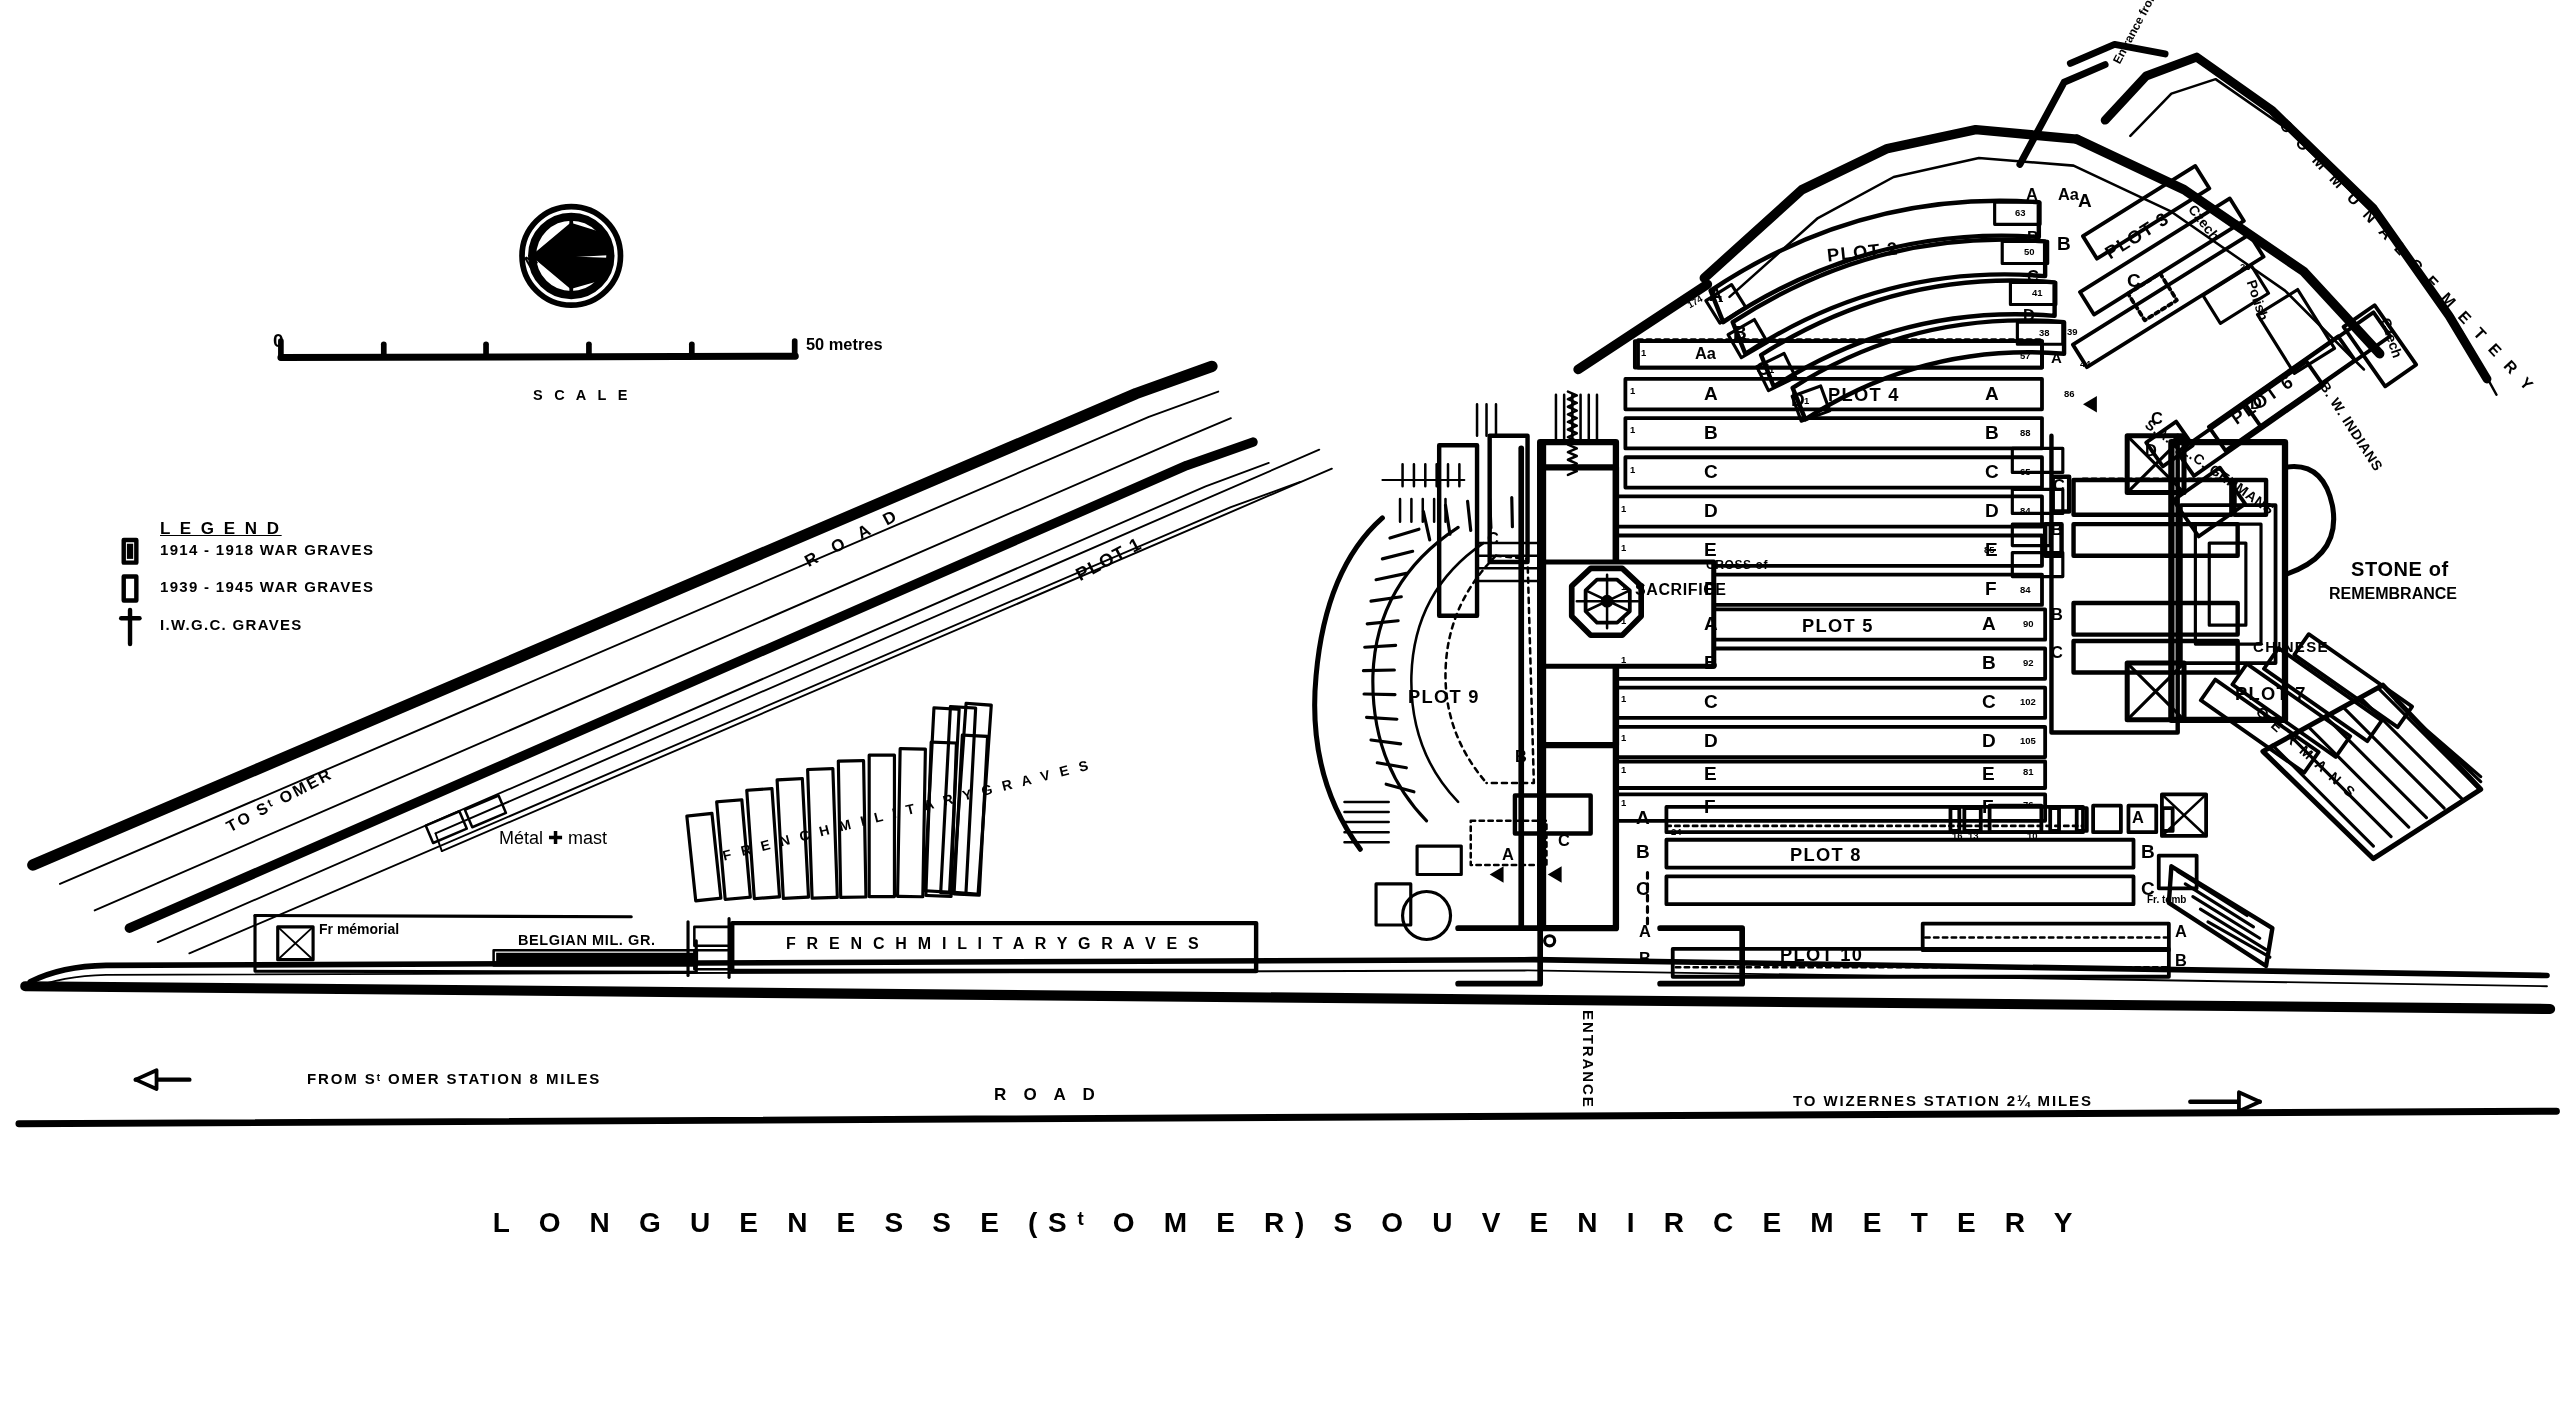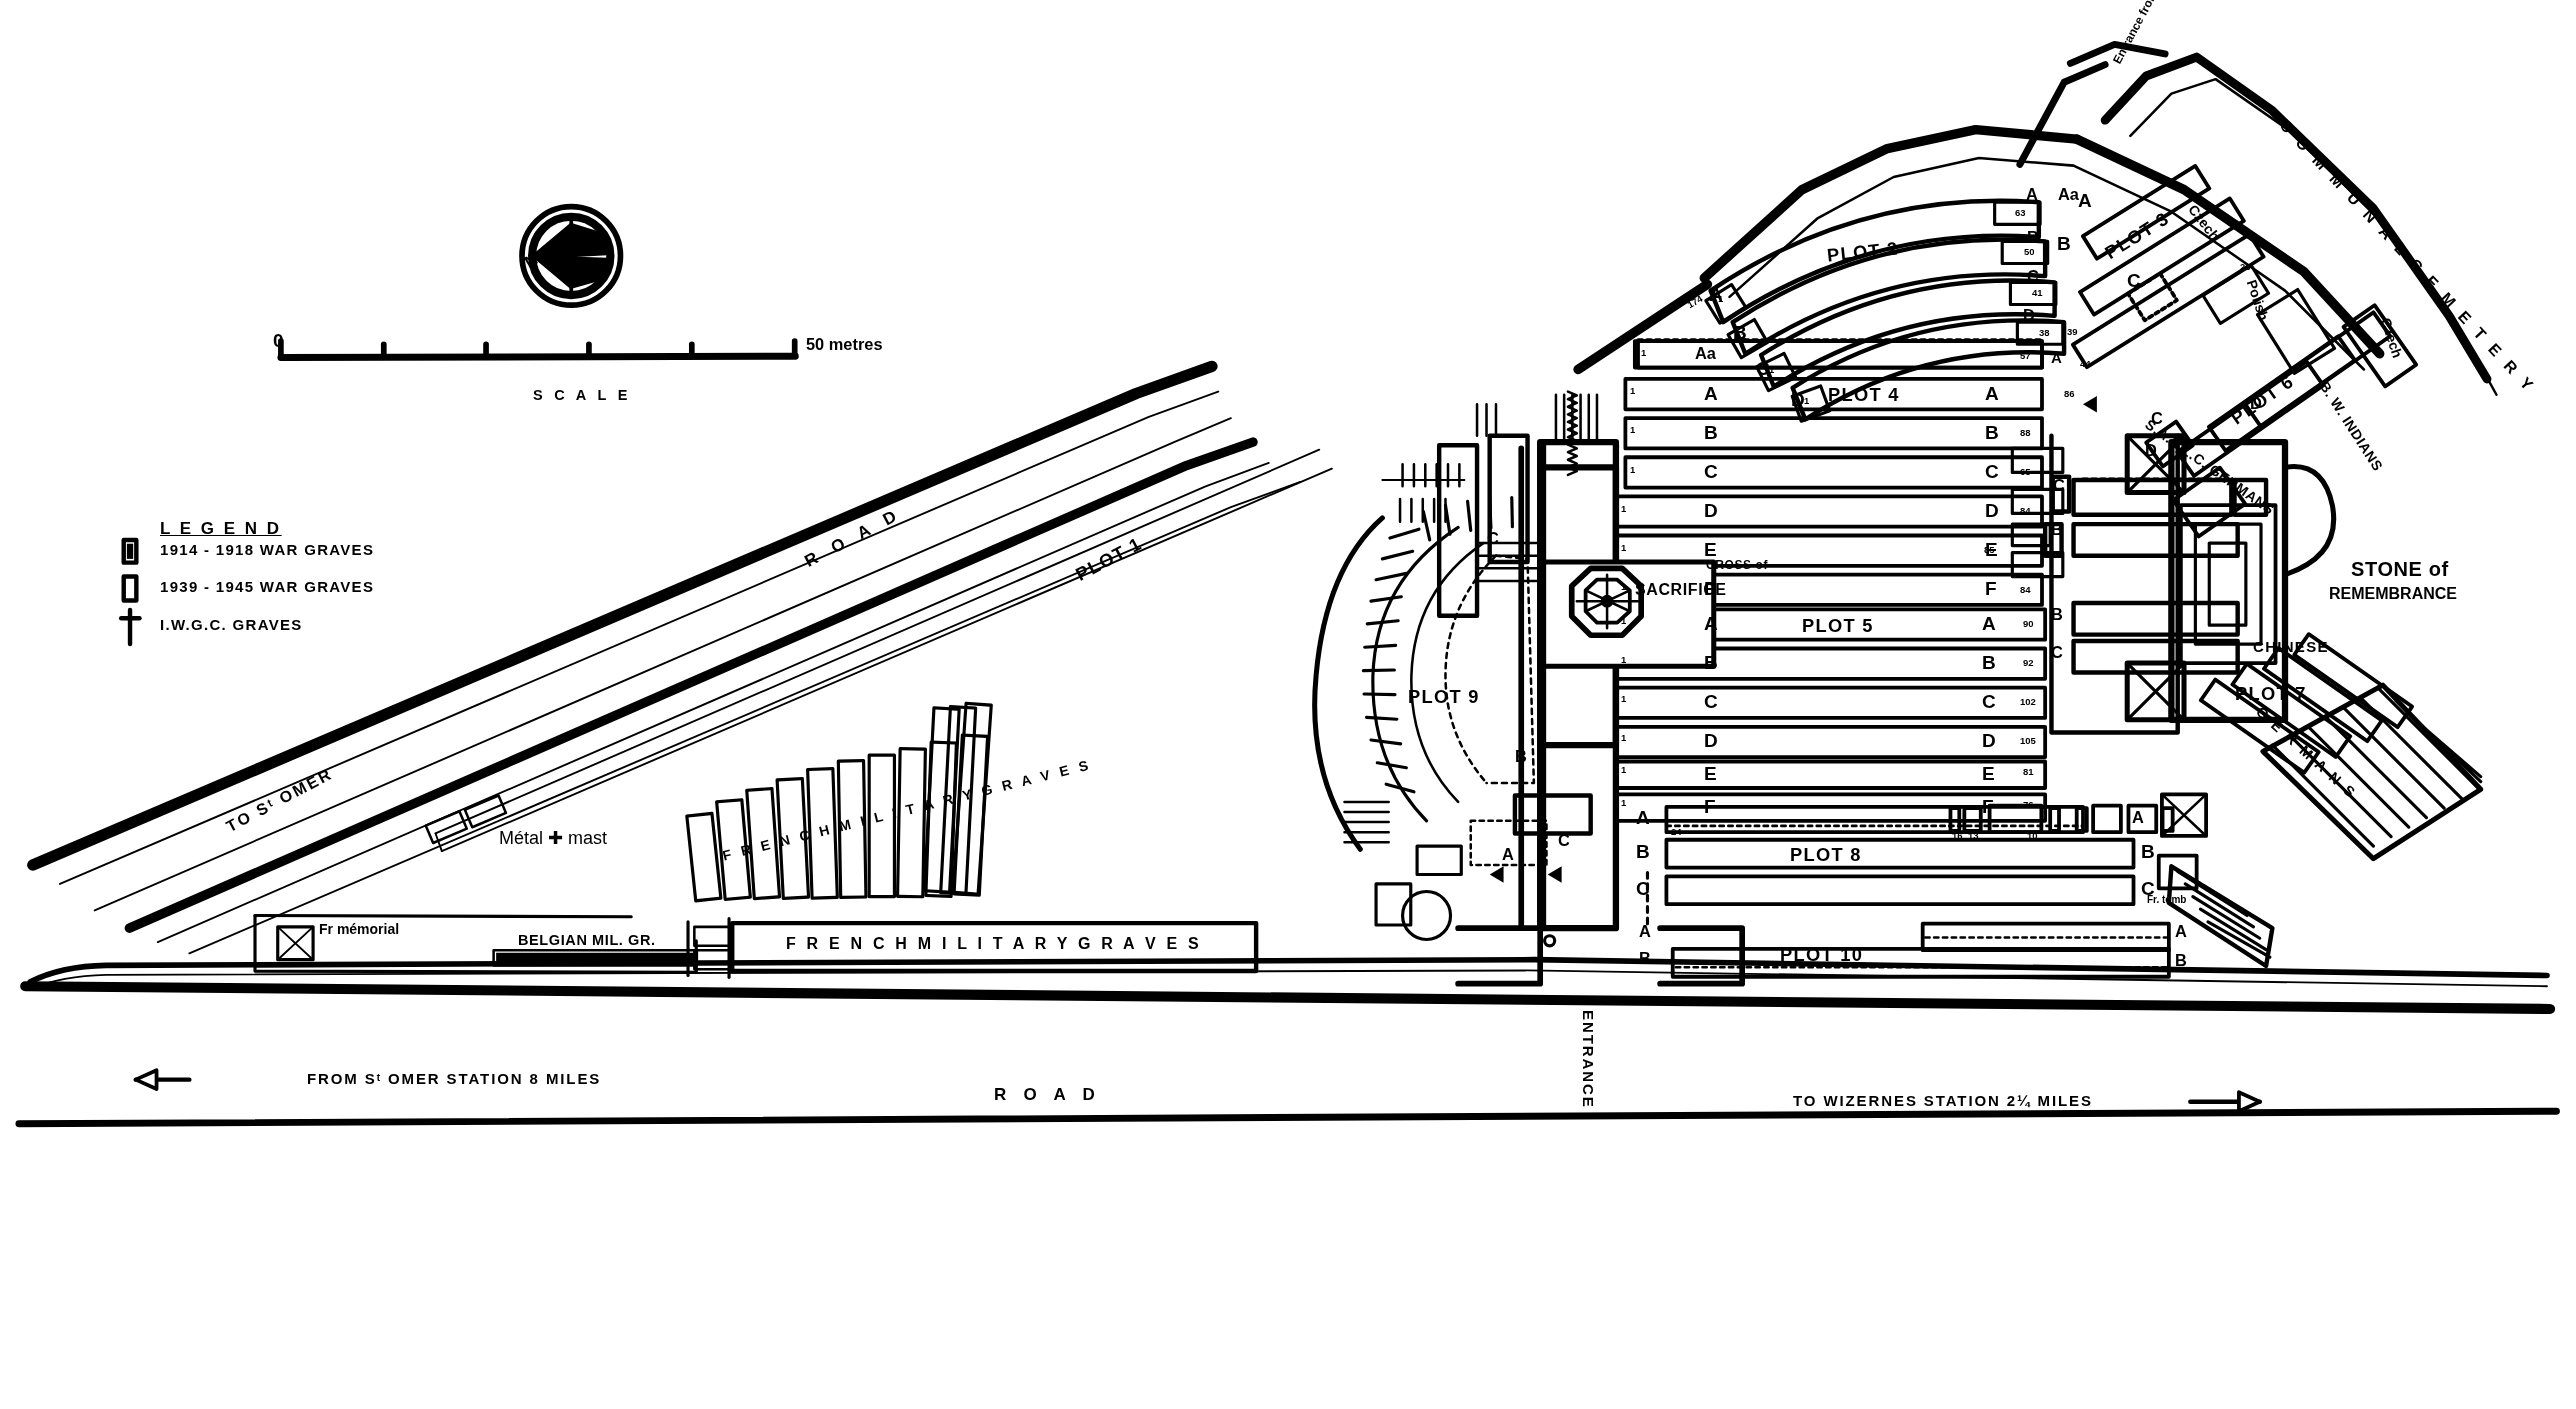--- a/index.html
+++ b/index.html
@@ -558,15 +558,16 @@
   <div class="lbl rowletter" style="left:1639px;top:923px;font-size:16.4px;">A</div>
   <div class="lbl rowletter" style="left:1639px;top:950px;font-size:16.4px;">B</div>
   <div class="lbl rowletter" style="left:2175px;top:923px;font-size:16.4px;">A</div>
   <div class="lbl rowletter" style="left:2175px;top:952px;font-size:16.4px;">B</div>
 
   <div class="lbl rowletter" style="left:1487px;top:530px;font-size:16.4px;">C</div>
   <div class="lbl rowletter" style="left:1558px;top:832px;font-size:16.4px;">C</div>
   <div class="lbl rowletter" style="left:1502px;top:846px;font-size:16.4px;">A</div>
   <div class="lbl rowletter" style="left:1515px;top:748px;font-size:16.4px;">B</div>
 
+  <div class="title">L O N G U E N E S S E   (Sᵗ O M E R)   S O U V E N I R    C E M E T E R Y</div>
 
 </div>
 
 
 </body></html>

